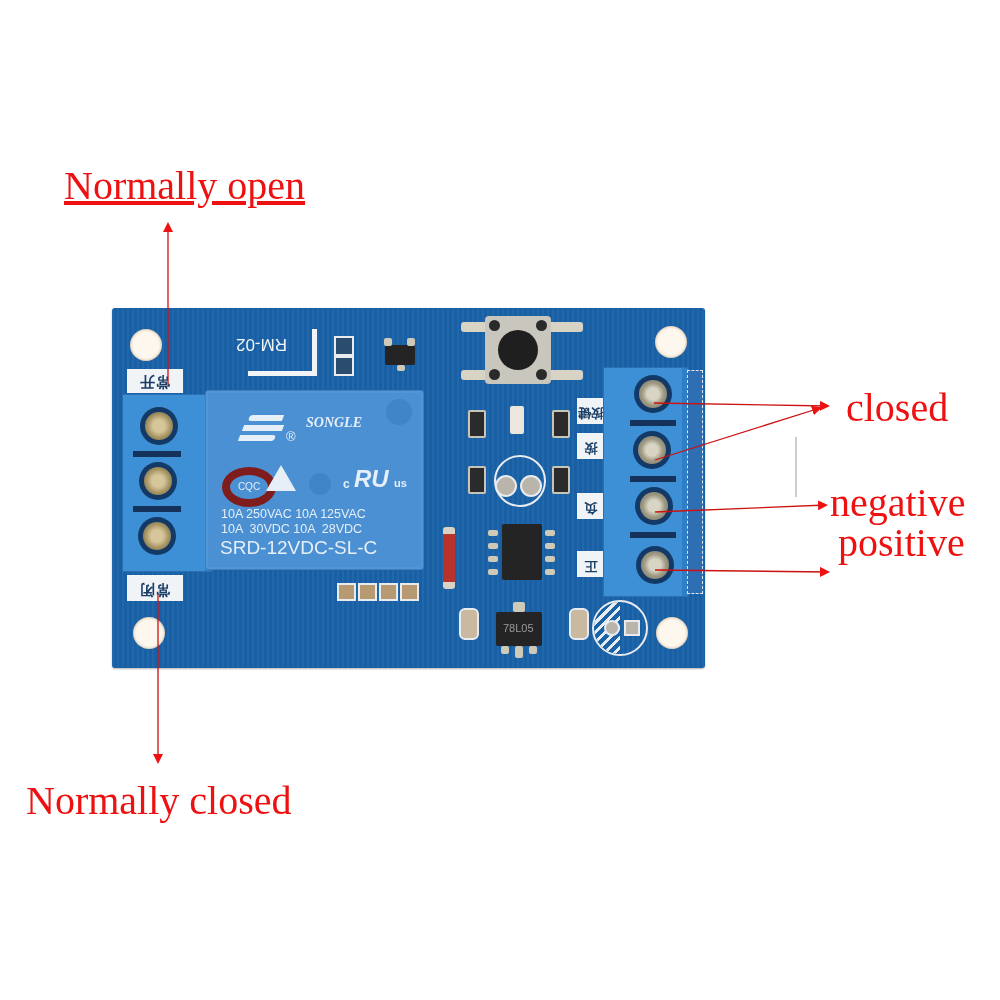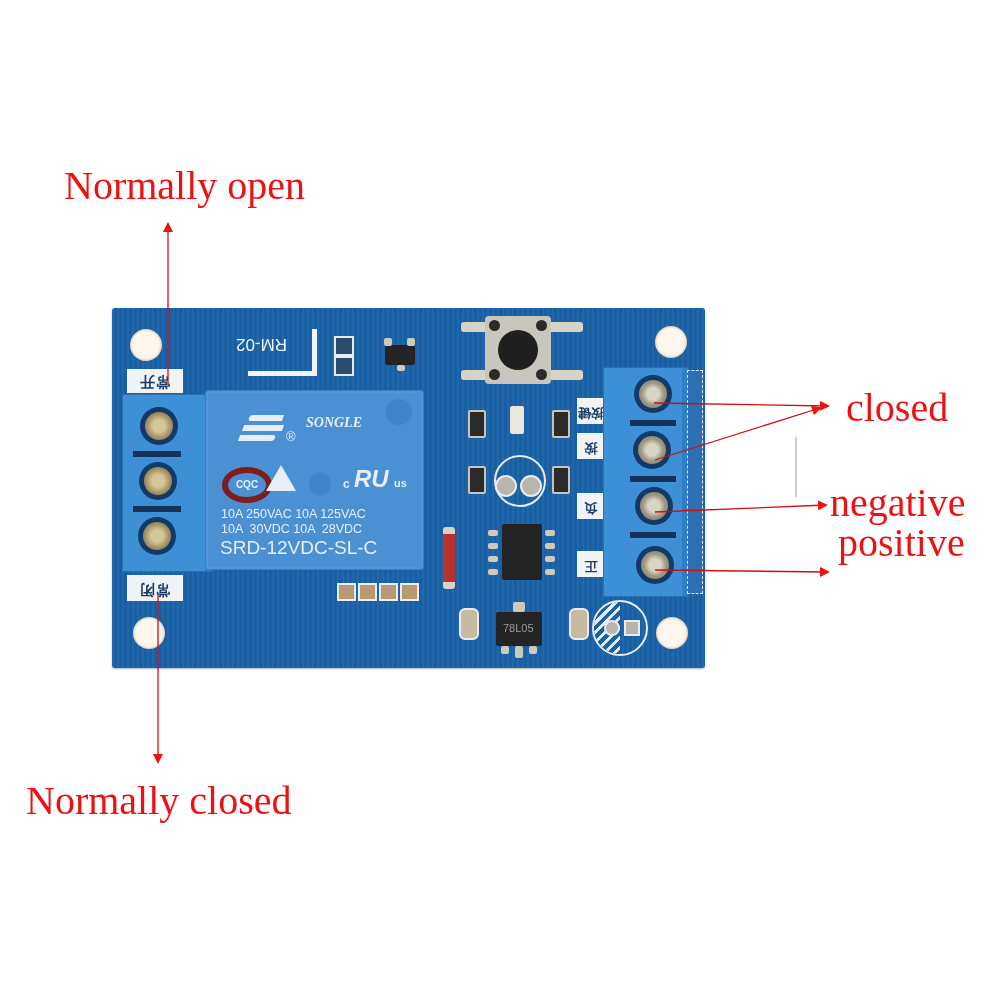--- a/index.html
+++ b/index.html
@@ -20,21 +20,21 @@
     box-shadow:inset 0 0 0 2px rgba(255,255,255,0.06);}
   .relay-text{position:absolute;color:#e6eef7;font-family:"Liberation Sans",sans-serif;white-space:nowrap;}
   .smd{position:absolute;background:#2b2b2b;border:2px solid #c8c4b8;border-radius:2px;}
   .ic{position:absolute;background:#242424;border-radius:2px;}
   .pin{position:absolute;width:10px;height:6px;background:#cfcab8;border-radius:2px;}
   svg{position:absolute;left:0;top:0;}
 </style>
 </head>
 <body>
 
-<div class="label" style="left:64px;top:166px;">Normally open</div>
+<div class="label" style="left:64px;top:166px;text-decoration:underline;">Normally open</div>
 <div class="label" style="left:26px;top:781px;">Normally closed</div>
 <div class="label" style="left:846px;top:388px;">closed</div>
 <div class="label" style="left:830px;top:483px;">negative</div>
 <div class="label" style="left:838px;top:523px;">positive</div>
 
 <div class="board"></div>
 
 <div class="hole" style="left:130px;top:329px;"></div>
 <div class="hole" style="left:655px;top:326px;"></div>
 <div class="hole" style="left:133px;top:617px;"></div>
@@ -61,21 +61,21 @@
 
 <div class="relay">
   <div class="abs" style="left:33px;top:24px;width:46px;height:32px;">
     <div class="abs" style="left:10px;top:0;width:34px;height:6px;background:#e6eef7;border-radius:3px 0 0 3px;transform:skewX(-20deg);"></div>
     <div class="abs" style="left:4px;top:10px;width:40px;height:6px;background:#e6eef7;transform:skewX(-20deg);"></div>
     <div class="abs" style="left:0;top:20px;width:36px;height:6px;background:#e6eef7;border-radius:0 3px 3px 0;transform:skewX(-20deg);"></div>
   </div>
   <div class="relay-text" style="left:100px;top:24px;font-family:'Liberation Serif',serif;font-style:italic;font-weight:bold;font-size:14px;">SONGLE</div>
   <div class="relay-text" style="left:80px;top:38px;font-size:13px;">®</div>
   <div class="abs" style="left:180px;top:8px;width:26px;height:26px;border-radius:50%;background:#3f85c8;"></div>
-  <div class="abs" style="left:16px;top:76px;width:38px;height:24px;border:6px solid #7f1d1d;border-radius:50%;color:#e6eef7;font-size:10px;font-family:'Liberation Sans',sans-serif;text-align:center;line-height:24px;font-weight:bold;">CQC</div>
+  <div class="abs" style="left:16px;top:76px;width:38px;height:24px;border:8px solid #7f1d1d;border-radius:50%;color:#e6eef7;font-size:10px;font-family:'Liberation Sans',sans-serif;text-align:center;line-height:24px;">CQC</div>
   <div class="abs" style="left:60px;top:74px;width:0;height:0;border-left:15px solid transparent;border-right:15px solid transparent;border-bottom:26px solid #e6eef7;"></div>
   <div class="abs" style="left:103px;top:82px;width:22px;height:22px;border-radius:50%;background:#3f85c8;"></div>
   <div class="relay-text" style="left:137px;top:86px;font-size:12px;font-weight:bold;">c</div>
   <div class="relay-text" style="left:148px;top:74px;font-size:24px;font-weight:bold;font-style:italic;">RU</div>
   <div class="relay-text" style="left:188px;top:86px;font-size:11px;font-weight:bold;">us</div>
   <div class="relay-text" style="left:15px;top:116px;font-size:12.5px;">10A 250VAC 10A 125VAC</div>
   <div class="relay-text" style="left:15px;top:131px;font-size:12.5px;white-space:pre;">10A  30VDC 10A  28VDC</div>
   <div class="relay-text" style="left:14px;top:146px;font-size:19px;">SRD-12VDC-SL-C</div>
 </div>
 

